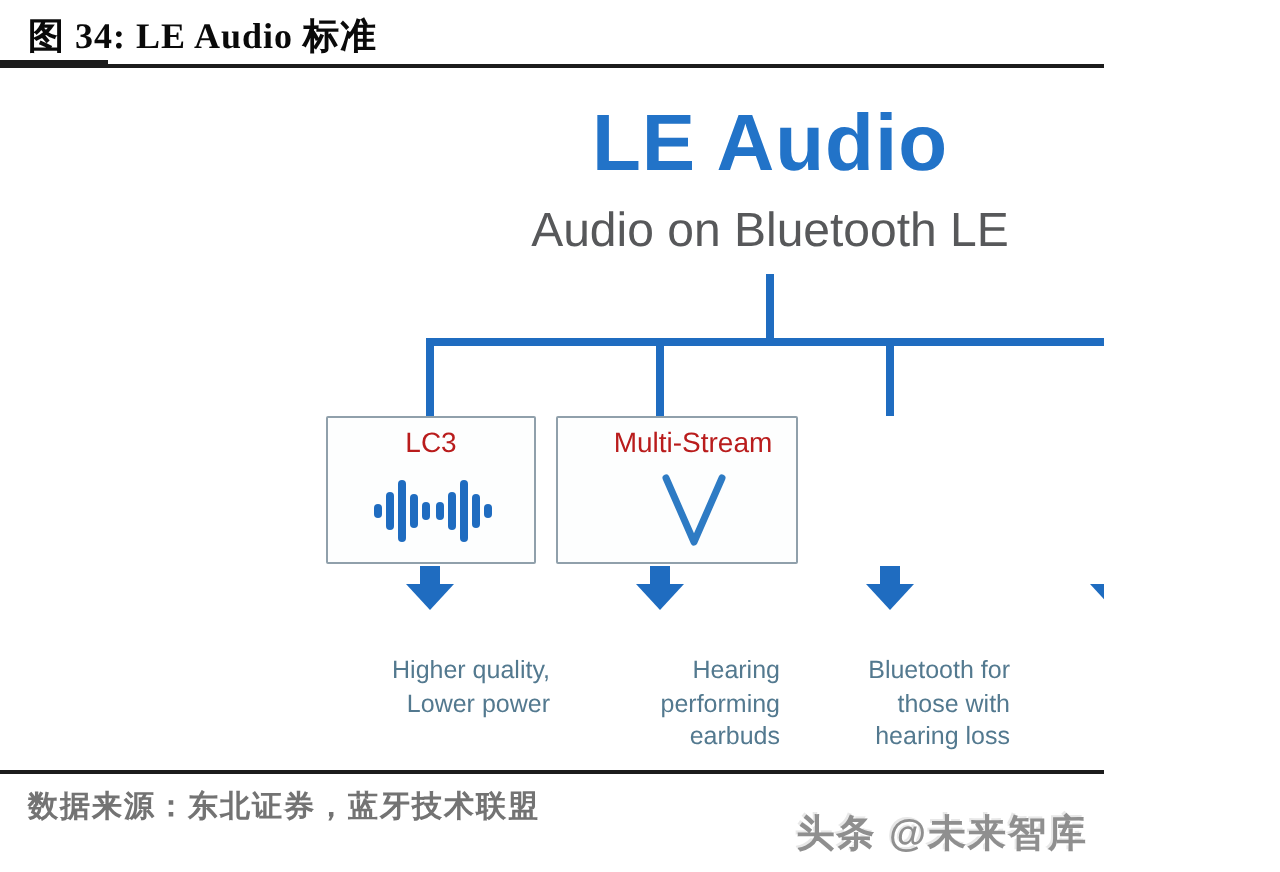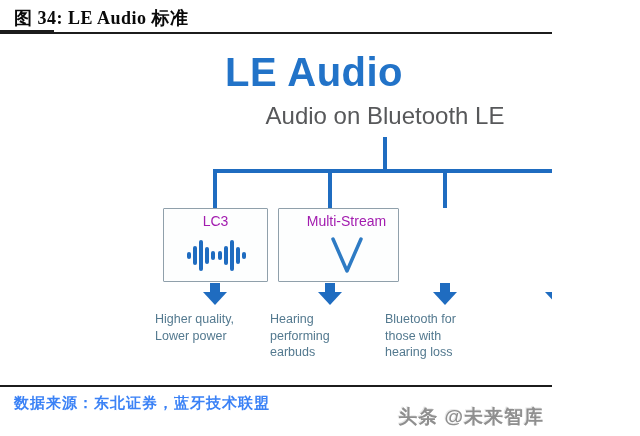--- a/index.html
+++ b/index.html
@@ -13,60 +13,60 @@
     font-family:"Liberation Serif",serif;font-weight:bold;
     font-size:18px;color:#0a0a0a;letter-spacing:.5px;
   }
   .title-rule{position:absolute;top:32px;left:0;width:640px;height:2px;background:#1c1c1c;}
   .title-rule-thick{position:absolute;top:30px;left:0;width:54px;height:4px;background:#1c1c1c;}
   
   .footer-rule{position:absolute;top:385px;left:0;width:640px;height:2px;background:#1c1c1c;}
   .source-text{
     position:absolute;top:394px;left:14px;
     font-family:"Liberation Serif",serif;font-weight:bold;
-    font-size:15px;color:#3b82f6;letter-spacing:1px;
+    font-size:15px;color:#737373;letter-spacing:1px;
   }
   .watermark{
     position:absolute;top:404px;right:8px;
     font-size:19px;font-weight:bold;color:#8f8f8f;letter-spacing:1px;
     text-shadow:1px 1px 0 #ffffff,-1px -1px 0 #e8e8e8,2px 2px 1px #ffffff;
   }
   
   .diagram-title{
-    position:absolute;top:50px;left:225px;width:320px;text-align:left;
+    position:absolute;top:50px;left:225px;width:320px;text-align:center;
     font-size:40px;font-weight:bold;color:#2273c8;letter-spacing:.5px;
   }
   .diagram-subtitle{
     position:absolute;top:102px;left:195px;width:380px;text-align:center;
     font-size:24px;color:#57585a;
   }
   .line{position:absolute;background:#1f6cc0;}
   .stem{left:383px;top:137px;width:4px;height:34px;}
   .hbar{left:213px;top:169px;width:348px;height:4px;}
   .drop{top:171px;width:4px;height:37px;}
   .drop1{left:213px;} .drop2{left:328px;} .drop3{left:443px;} .drop4{left:555px;}
   .node-box{
     position:absolute;top:208px;width:103px;height:72px;
     background:#fdfefe;border:1.5px solid #90a0ab;border-radius:1px;
     display:flex;flex-direction:column;align-items:center;
   }
   .box1{left:163px;} .box2{left:278px;padding-left:16px;} .box3{left:393px;} .box4{left:505px;}
-  .node-label{font-size:14px;color:#a21caf;margin-top:4px;}
+  .node-label{font-size:14px;color:#b91c1c;margin-top:4px;}
   .node-icon{flex:1;display:flex;align-items:center;justify-content:center;}
   
   .arrow{position:absolute;top:283px;width:24px;height:22px;}
   .a1{left:203px;} .a2{left:318px;} .a3{left:433px;} .a4{left:545px;}
   .arrow .ast{position:absolute;left:7px;top:0;width:10px;height:9px;background:#1f6cc0;}
   .arrow .ahd{
     position:absolute;left:0;top:9px;width:0;height:0;
     border-left:12px solid transparent;border-right:12px solid transparent;
     border-top:13px solid #1f6cc0;
   }
   .caption{
-    position:absolute;top:311px;width:120px;text-align:left;
+    position:absolute;top:327px;width:120px;text-align:right;
     font-size:12.5px;line-height:1.32;color:#53798f;white-space:pre-line;
   }
   .c1{left:155px;} .c2{left:270px;} .c3{left:385px;} .c4{left:497px;}
 </style>
 </head>
 <body>
 
 <div class="page">
 
   <div class="fig-title">图  34:  LE Audio 标准</div>

